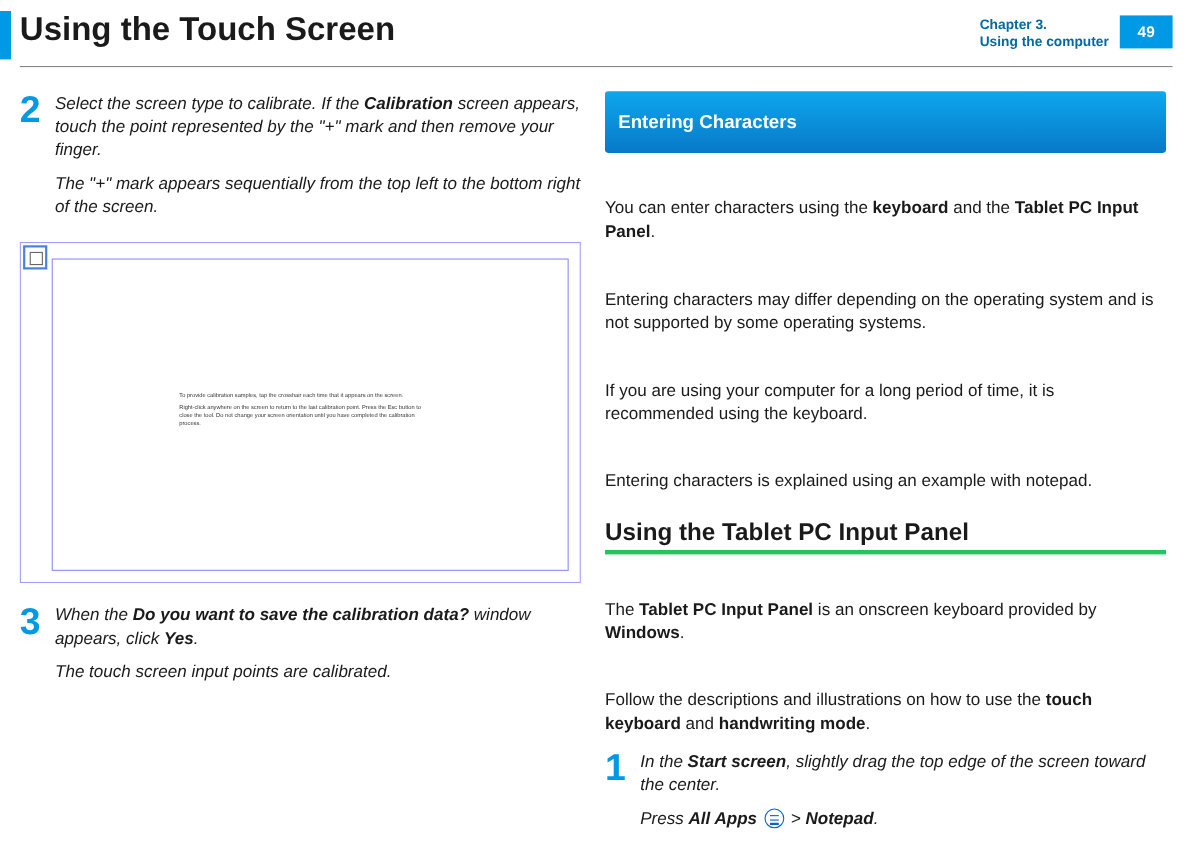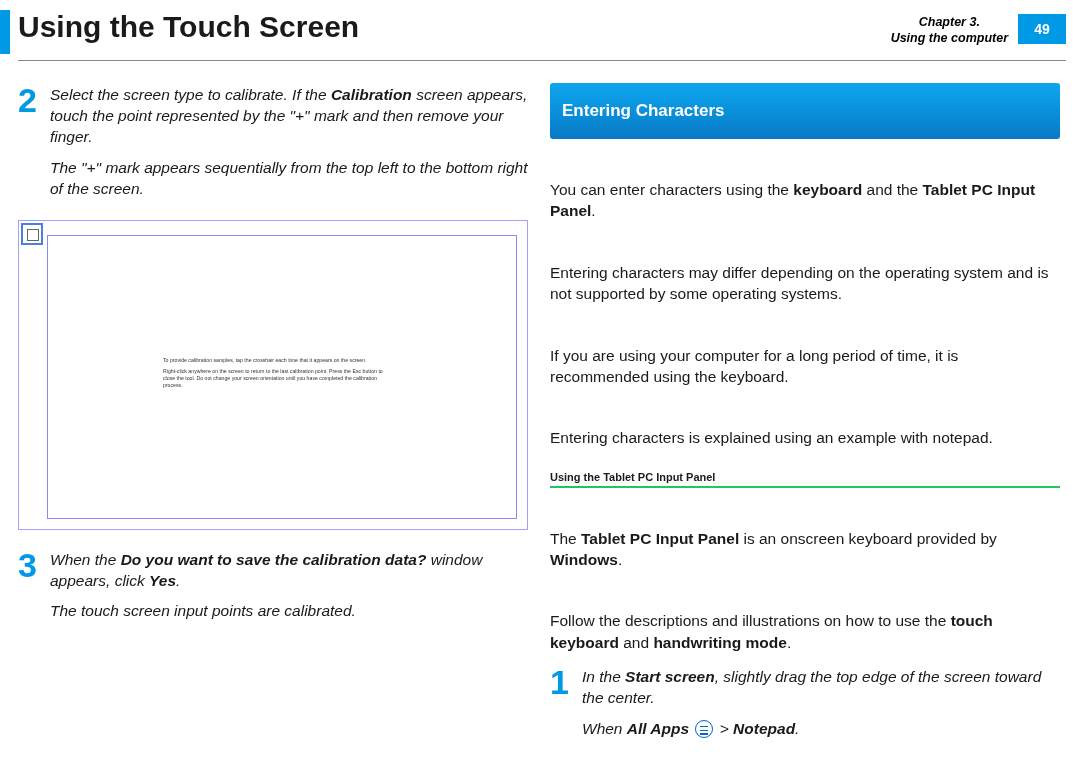--- a/index.html
+++ b/index.html
@@ -25,28 +25,27 @@
     margin-top: 2px;
   }
   .title {
     font-size: 30px;
     font-weight: 700;
     line-height: 1.1;
     flex: 1;
     padding-top: 2px;
   }
   .chapter-block {
-    text-align: center;
+    text-align: left;
     font-size: 12.5px;
     font-weight: 700;
-    color: #000000;
+    color: #0369a1;
     line-height: 1.3;
     padding-right: 6px;
     padding-top: 6px;
-    font-style: italic;
   }
   .page-badge {
     width: 48px;
     height: 30px;
     background: #0099e5;
     color: #fff;
     font-size: 14px;
     font-weight: 700;
     display: flex;
     align-items: center;
@@ -133,23 +132,23 @@
     border-radius:3px;
     margin-bottom:12px;
   }
   .para {
     font-size:15.5px;
     line-height:1.38;
     margin-bottom:12px;
     margin-top:40px;
   }
   .subhead {
-    font-size:11px;
+    font-size:22px;
     font-weight:700;
-    border-bottom:2px solid #22c55e;
+    border-bottom:4px solid #22c55e;
     padding-bottom:3px;
     margin:22px 0 12px 0;
   }
   b { font-weight:700; }
   .allapps-icon {
     display:inline-block;
     width:18px;height:18px;
     border:1.5px solid #0066cc;
     border-radius:50%;
     vertical-align:-4px;
@@ -239,21 +238,21 @@
       <span>Follow the descriptions and illustrations on how to use the </span><b>touch keyboard</b><span> and </span><b>handwriting mode</b><span>.</span>
     </p>
 
     <div class="step">
       <div class="step-num">1</div>
       <div class="step-body">
         <p>
           <span>In the </span><b>Start screen</b><span>, slightly drag the top edge of the screen toward the center.</span>
         </p>
         <p>
-          <span>When </span><b>All Apps</b>
+          <span>Press </span><b>All Apps</b>
           <span class="allapps-icon"><span></span></span>
           <span> &gt; </span><b>Notepad</b><span>.</span>
         </p>
       </div>
     </div>
 
     <div class="step">
       <div class="step-num">2</div>
     </div>
 

